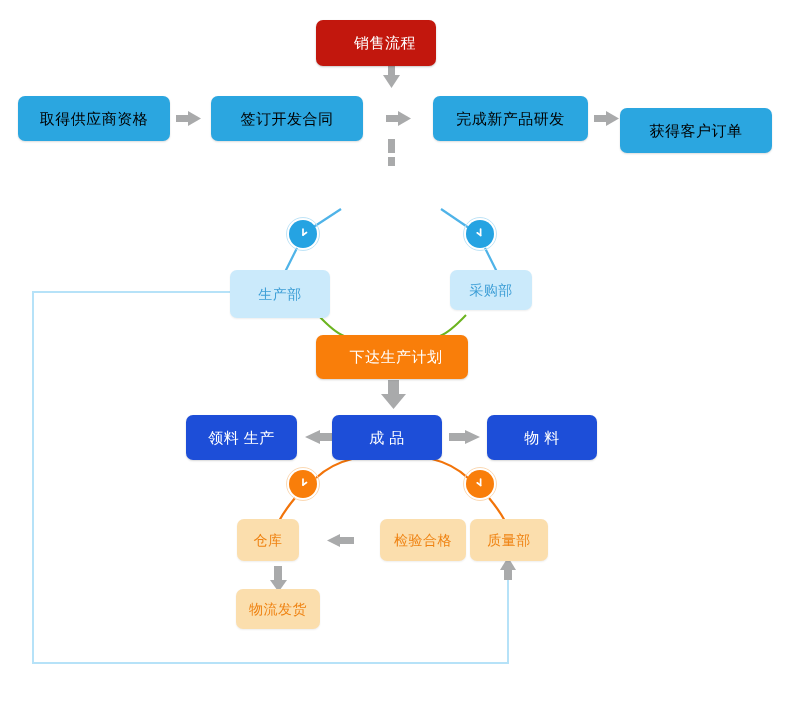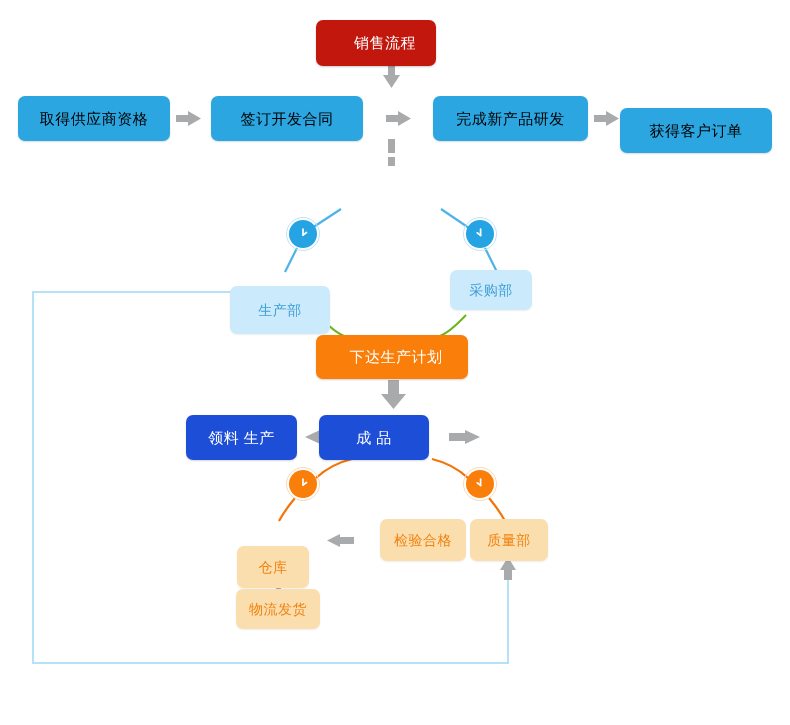--- a/index.html
+++ b/index.html
@@ -187,21 +187,21 @@
     <span>签订开发合同</span>
   </div>
   <div class="node n-blue" style="left:421px;top:96px;width:155px;height:45px;margin-left:12px;">
     <span>完成新产品研发</span>
   </div>
   <div class="node n-blue" style="left:620px;top:108px;width:152px;height:45px;">
     <span>获得客户订单</span>
   </div>
 
 
-  <div class="node n-lightblue" style="left:230px;top:270px;width:100px;height:48px;margin-top:16px;">
+  <div class="node n-lightblue" style="left:230px;top:270px;width:100px;height:48px;">
     <span>生产部</span>
   </div>
   <div class="node n-lightblue" style="left:450px;top:270px;width:82px;height:40px;">
     <span>采购部</span>
   </div>
 
   <div class="badge badge-blue" style="left:289px;top:220px;">
     <span class="ring"></span>
     <svg width="16" height="16" viewBox="0 0 16 16">
       <path d="M8,3 L8,9" stroke="#ffffff" stroke-width="1.7" stroke-linecap="round" fill="none"></path>
@@ -216,40 +216,43 @@
     </svg>
   </div>
 
   <div class="node n-orange" style="left:316px;top:335px;width:152px;height:44px;padding-left:8px;">
     <span>下达生产计划</span>
   </div>
 
   <div class="node n-green" style="left:186px;top:415px;width:111px;height:45px;">
     <span>领料  生产</span>
   </div>
-  <div class="node n-green" style="left:319px;top:415px;width:110px;height:45px;">
+  <div class="node n-green" style="left:332px;top:415px;width:110px;height:45px;">
     <span>成  品</span>
+  </div>
+  <div class="node n-green" style="left:487px;top:415px;width:110px;height:45px;">
+    <span>物  料</span>
   </div>
 
   <div class="badge badge-orange" style="left:289px;top:470px;">
     <span class="ring"></span>
     <svg width="16" height="16" viewBox="0 0 16 16">
       <path d="M8,3 L8,9" stroke="#ffffff" stroke-width="1.7" stroke-linecap="round" fill="none"></path>
       <path d="M8,9 L11.5,6.5" stroke="#ffffff" stroke-width="1.7" stroke-linecap="round" fill="none"></path>
     </svg>
   </div>
   <div class="badge badge-orange" style="left:466px;top:470px;">
     <span class="ring"></span>
     <svg width="16" height="16" viewBox="0 0 16 16">
       <path d="M8.6,3 L8.6,9.4" stroke="#ffffff" stroke-width="1.7" stroke-linecap="round" fill="none"></path>
       <path d="M8.6,9.4 L5.2,6.8" stroke="#ffffff" stroke-width="1.7" stroke-linecap="round" fill="none"></path>
     </svg>
   </div>
 
-  <div class="node n-peach" style="left:237px;top:546px;width:72px;height:42px;">
+  <div class="node n-peach" style="left:237px;top:519px;width:62px;height:42px;">
     <span>仓库</span>
   </div>
   <div class="node n-peach" style="left:353px;top:519px;width:86px;height:42px;margin-left:27px;">
     <span>检验合格</span>
   </div>
   <div class="node n-peach" style="left:470px;top:519px;width:78px;height:42px;">
     <span>质量部</span>
   </div>
 
   <div class="node n-peach" style="left:236px;top:589px;width:84px;height:40px;">

